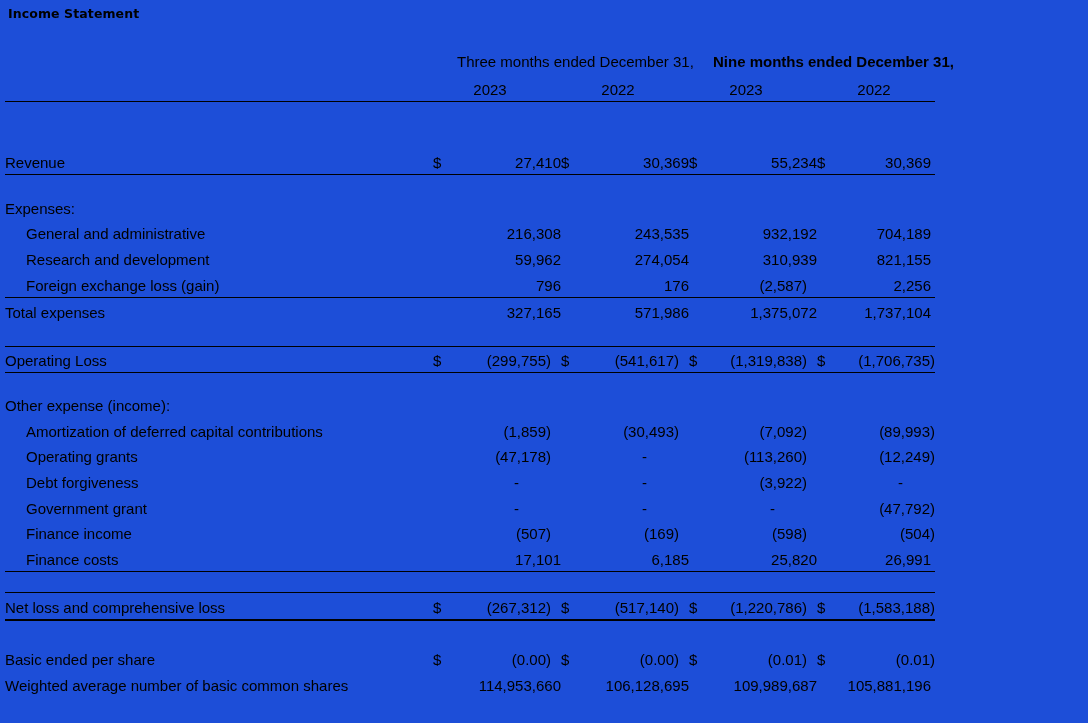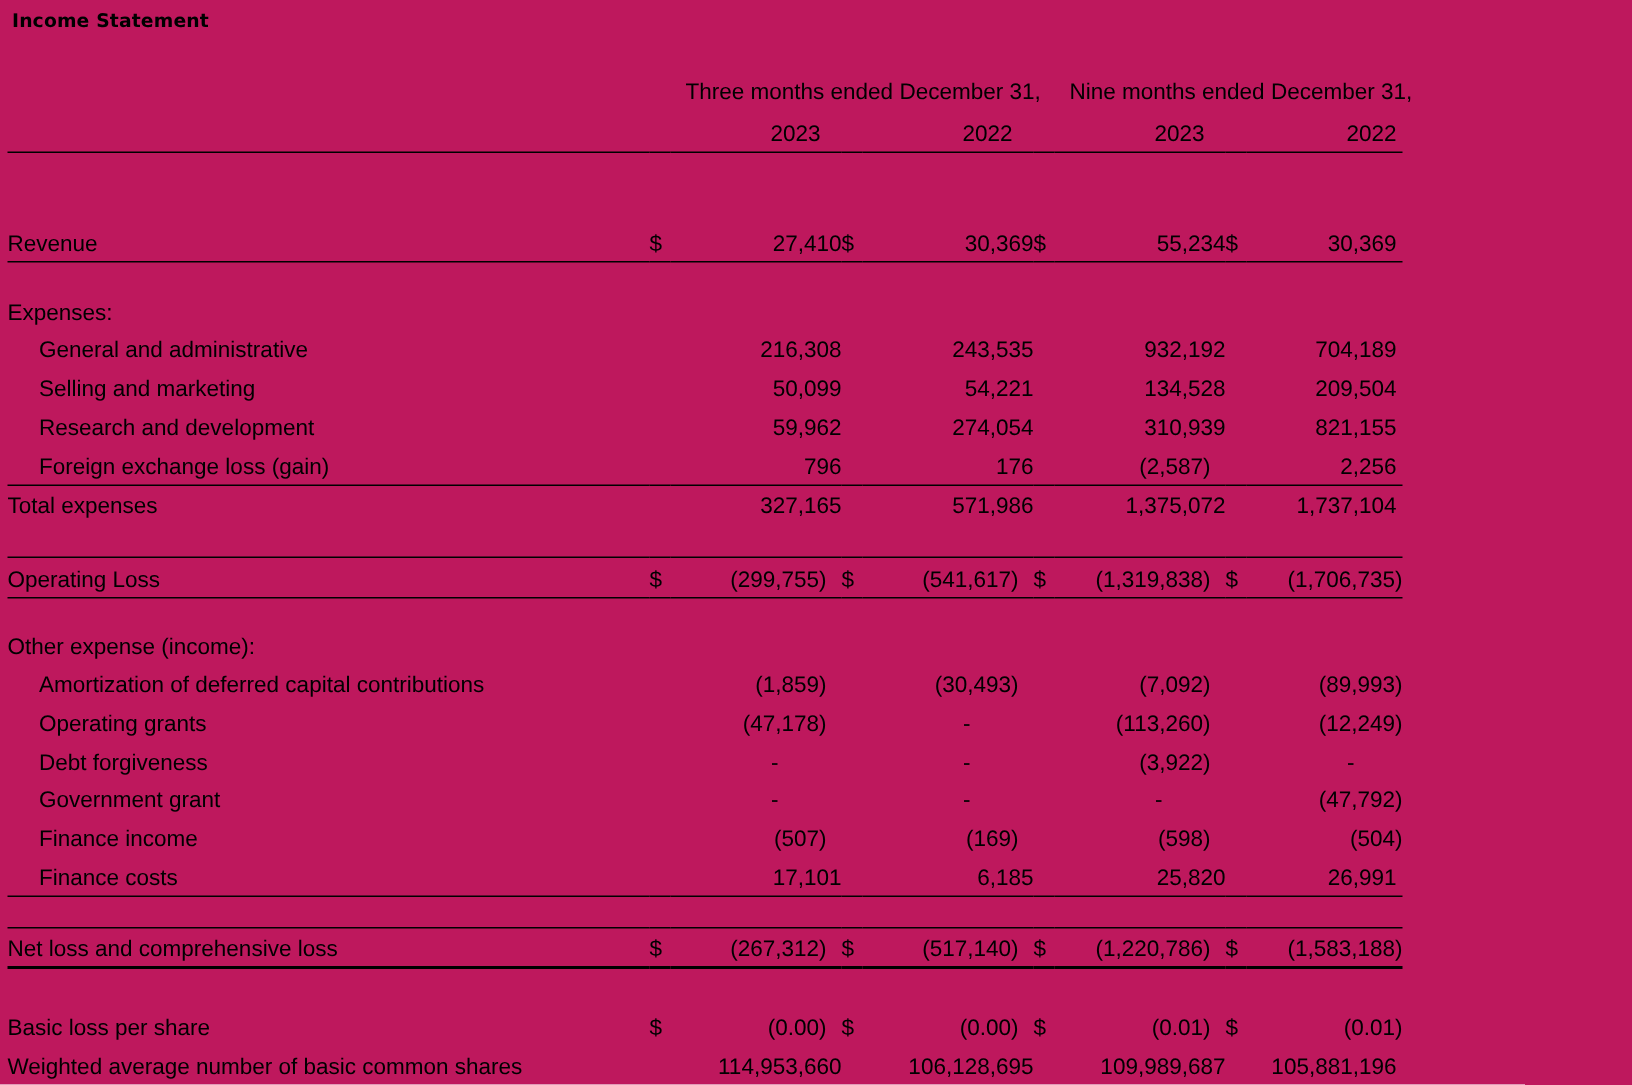--- a/index.html
+++ b/index.html
@@ -7,21 +7,21 @@
     padding: 0;
     background: #ffffff;
     color: #000000;
     font-family: "Liberation Sans", sans-serif;
     font-size: 15px;
   }
   .page {
     position: relative;
     width: 1088px;
     height: 723px;
-    background: #be185d;
+    background: #1d4ed8;
     overflow: hidden;
   }
   .doc-title {
     position: absolute;
     left: 8px;
     top: 6px;
     font-family: "DejaVu Sans", sans-serif;
     font-weight: bold;
     font-size: 12.5px;
     letter-spacing: 0.1px;
@@ -68,22 +68,22 @@
     white-space: normal;
     margin-top: 29px;
   }
   td.period .wrapbox {
     display: inline-block;
     width: 218px;
     text-align: right;
     line-height: 22px;
   }
   td.period.p1 { padding-right: 14px; }
-  td.period.p2 { padding-right: 4px; }
-  td.yr { text-align: right; height: 26px; padding-bottom: 3px; }
+  td.period.p2 { padding-right: 4px; font-weight: bold; }
+  td.yr { text-align: center; height: 26px; padding-bottom: 3px; }
   td.yr.g13 { padding-right: 14px; }
   td.yr.g4 { padding-right: 4px; }
 </style>
 </head>
 <body>
 
 <div class="page">
   <div class="doc-title">Income Statement</div>
 
   <table class="stmt">
@@ -150,31 +150,20 @@
           <td class="dol"></td>
           <td class="val">216,308</td>
           <td class="dol"></td>
           <td class="val">243,535</td>
           <td class="dol"></td>
           <td class="val">932,192</td>
           <td class="dol"></td>
           <td class="val last">704,189</td>
         </tr>
         <tr>
-          <td class="lbl indent">Selling and marketing</td>
-          <td class="dol"></td>
-          <td class="val">50,099</td>
-          <td class="dol"></td>
-          <td class="val">54,221</td>
-          <td class="dol"></td>
-          <td class="val">134,528</td>
-          <td class="dol"></td>
-          <td class="val last">209,504</td>
-        </tr>
-        <tr>
           <td class="lbl indent">Research and development</td>
           <td class="dol"></td>
           <td class="val">59,962</td>
           <td class="dol"></td>
           <td class="val">274,054</td>
           <td class="dol"></td>
           <td class="val">310,939</td>
           <td class="dol"></td>
           <td class="val last">821,155</td>
         </tr>
@@ -305,21 +294,21 @@
           <td class="val paren">(517,140)</td>
           <td class="dol">$</td>
           <td class="val paren">(1,220,786)</td>
           <td class="dol">$</td>
           <td class="val last paren">(1,583,188)</td>
         </tr>
         <tr class="spacer">
           <td colspan="9" style="height: 25px;"></td>
         </tr>
         <tr>
-          <td class="lbl">Basic loss per share</td>
+          <td class="lbl">Basic ended per share</td>
           <td class="dol">$</td>
           <td class="val paren">(0.00)</td>
           <td class="dol">$</td>
           <td class="val paren">(0.00)</td>
           <td class="dol">$</td>
           <td class="val paren">(0.01)</td>
           <td class="dol">$</td>
           <td class="val last paren">(0.01)</td>
         </tr>
         <tr>

